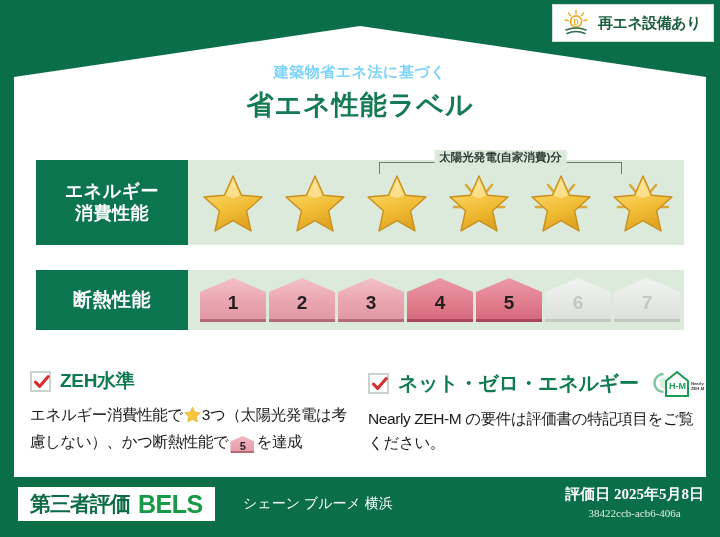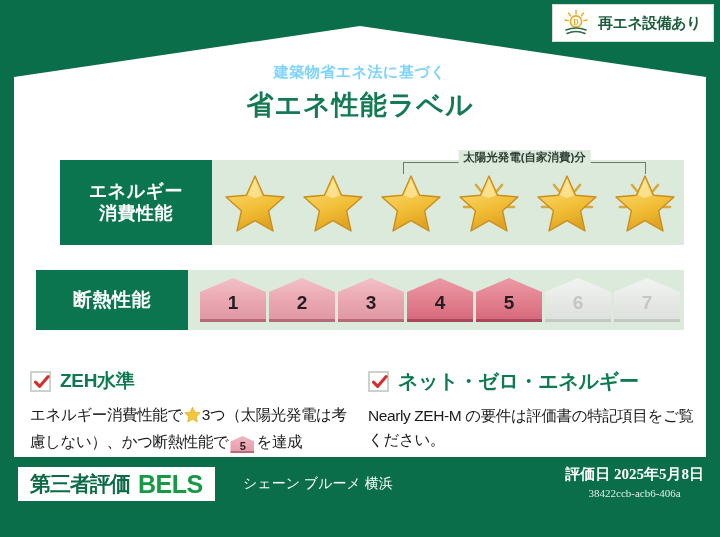--- a/index.html
+++ b/index.html
@@ -75,21 +75,21 @@
 
   .metric-label {
     background: #0b7550;
     color: #ffffff;
     display: flex; flex-direction: column;
     align-items: center; justify-content: center;
     font-weight: bold; letter-spacing: 0.5px;
     flex: 0 0 152px;
   }
   .metric-label span { display: block; line-height: 1.22; }
-  .row-energy .metric-label { font-size: 18px; margin-left: 24px; }
+  .row-energy .metric-label { font-size: 18px; }
   .row-insul  .metric-label { font-size: 19px; }
 
   .metric-body {
     flex: 1 1 auto; background: #dceadb;
     position: relative;
   }
 
   
   .stars {
     position: absolute; inset: 0;
@@ -197,21 +197,21 @@
     border-bottom: 2px solid #b76b78;
   }
   .inline-house b {
     position: relative; z-index: 2; display: block;
     text-align: center; font-size: 11px; line-height: 20px;
     color: #231f20;
   }
 
   
   .footer {
-    position: absolute; left: 0; right: 0; bottom: 0; height: 80px;
+    position: absolute; left: 0; right: 0; bottom: 0; height: 60px;
     background: #0a6e4a; z-index: 18; margin-top: 44px;
   }
   .bels-box {
     position: absolute; left: 18px; top: 10px; height: 34px;
     background: #ffffff; display: flex; align-items: center;
     padding: 0 12px;
   }
   .bels-jp {
     font-size: 21px; font-weight: bold; color: #0c6b46;
     letter-spacing: -1px;
@@ -440,20 +440,30 @@
   </div>
 
   <div class="zeh-panel zeh-right">
     <div class="zeh-head">
       <span class="checkbox">
         <svg width="18" height="18" viewBox="0 0 18 18">
           <path d="M2.5 9.2 L6.6 13.4 L15.2 3.6" fill="none" stroke="#d32f2f" stroke-width="3.1" stroke-linecap="round" stroke-linejoin="round"></path>
         </svg>
       </span>
       <span class="zeh-title">ネット・ゼロ・エネルギー</span>
+      <span class="zehm-logo">
+        <svg viewBox="0 0 56 30" width="56" height="30">
+          <path d="M13.5 6 A9 9 0 1 0 13.5 24" fill="none" stroke="#7dc49a" stroke-width="2.4"></path>
+          <path d="M15.5 9 A6 6 0 1 0 15.5 21" fill="#d8eede" stroke="none"></path>
+          <path d="M16 28 L16 13 L27 4 L38 13 L38 28 Z" fill="#ffffff" stroke="#1d9a53" stroke-width="2"></path>
+          <text x="27.5" y="21" font-size="9" font-weight="bold" fill="#1d9a53" text-anchor="middle" font-family="Liberation Sans, sans-serif">H-M</text>
+          <text x="41" y="17" font-size="4.2" font-weight="bold" fill="#3a3a3a" font-family="Liberation Sans, sans-serif">Nearly</text>
+          <text x="41" y="22" font-size="4.2" font-weight="bold" fill="#3a3a3a" font-family="Liberation Sans, sans-serif">ZEH-M</text>
+        </svg>
+      </span>
     </div>
     <div class="zeh-body">Nearly ZEH-M の要件は評価書の特記項目をご覧ください。</div>
   </div>
 
   <div class="footer">
     <div class="bels-box">
       <span class="bels-jp">第三者評価</span>
       <span class="bels-en">BELS</span>
     </div>
     <div class="bldg-name">シェーン ブルーメ 横浜</div>

